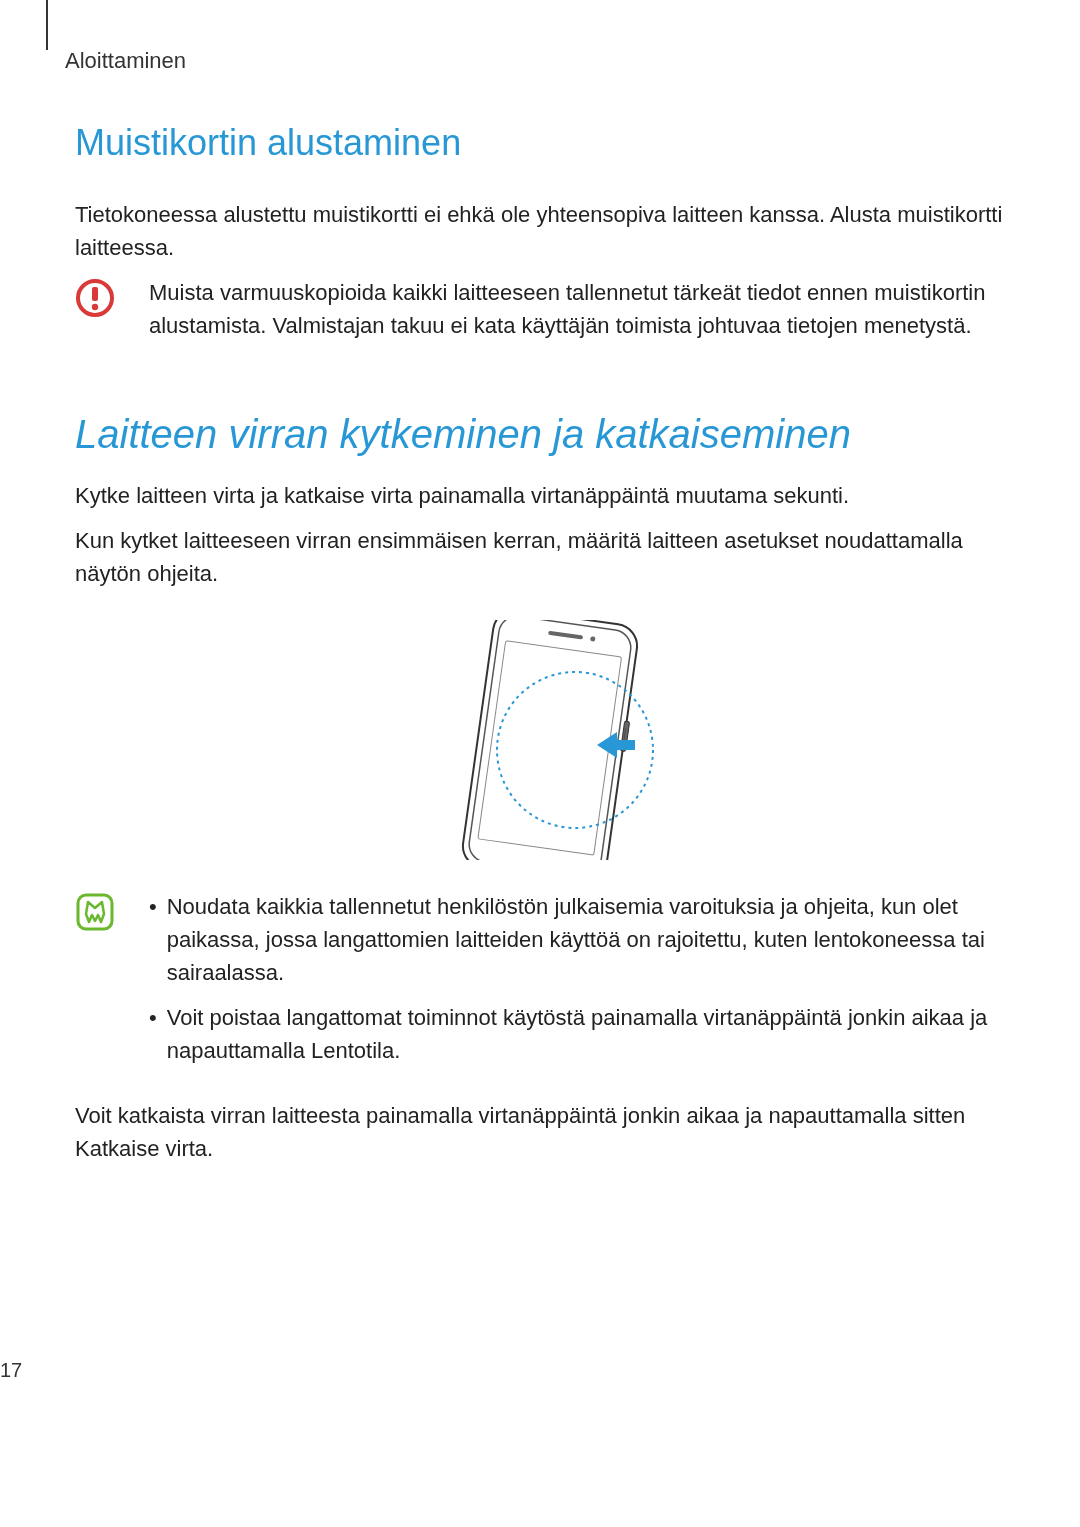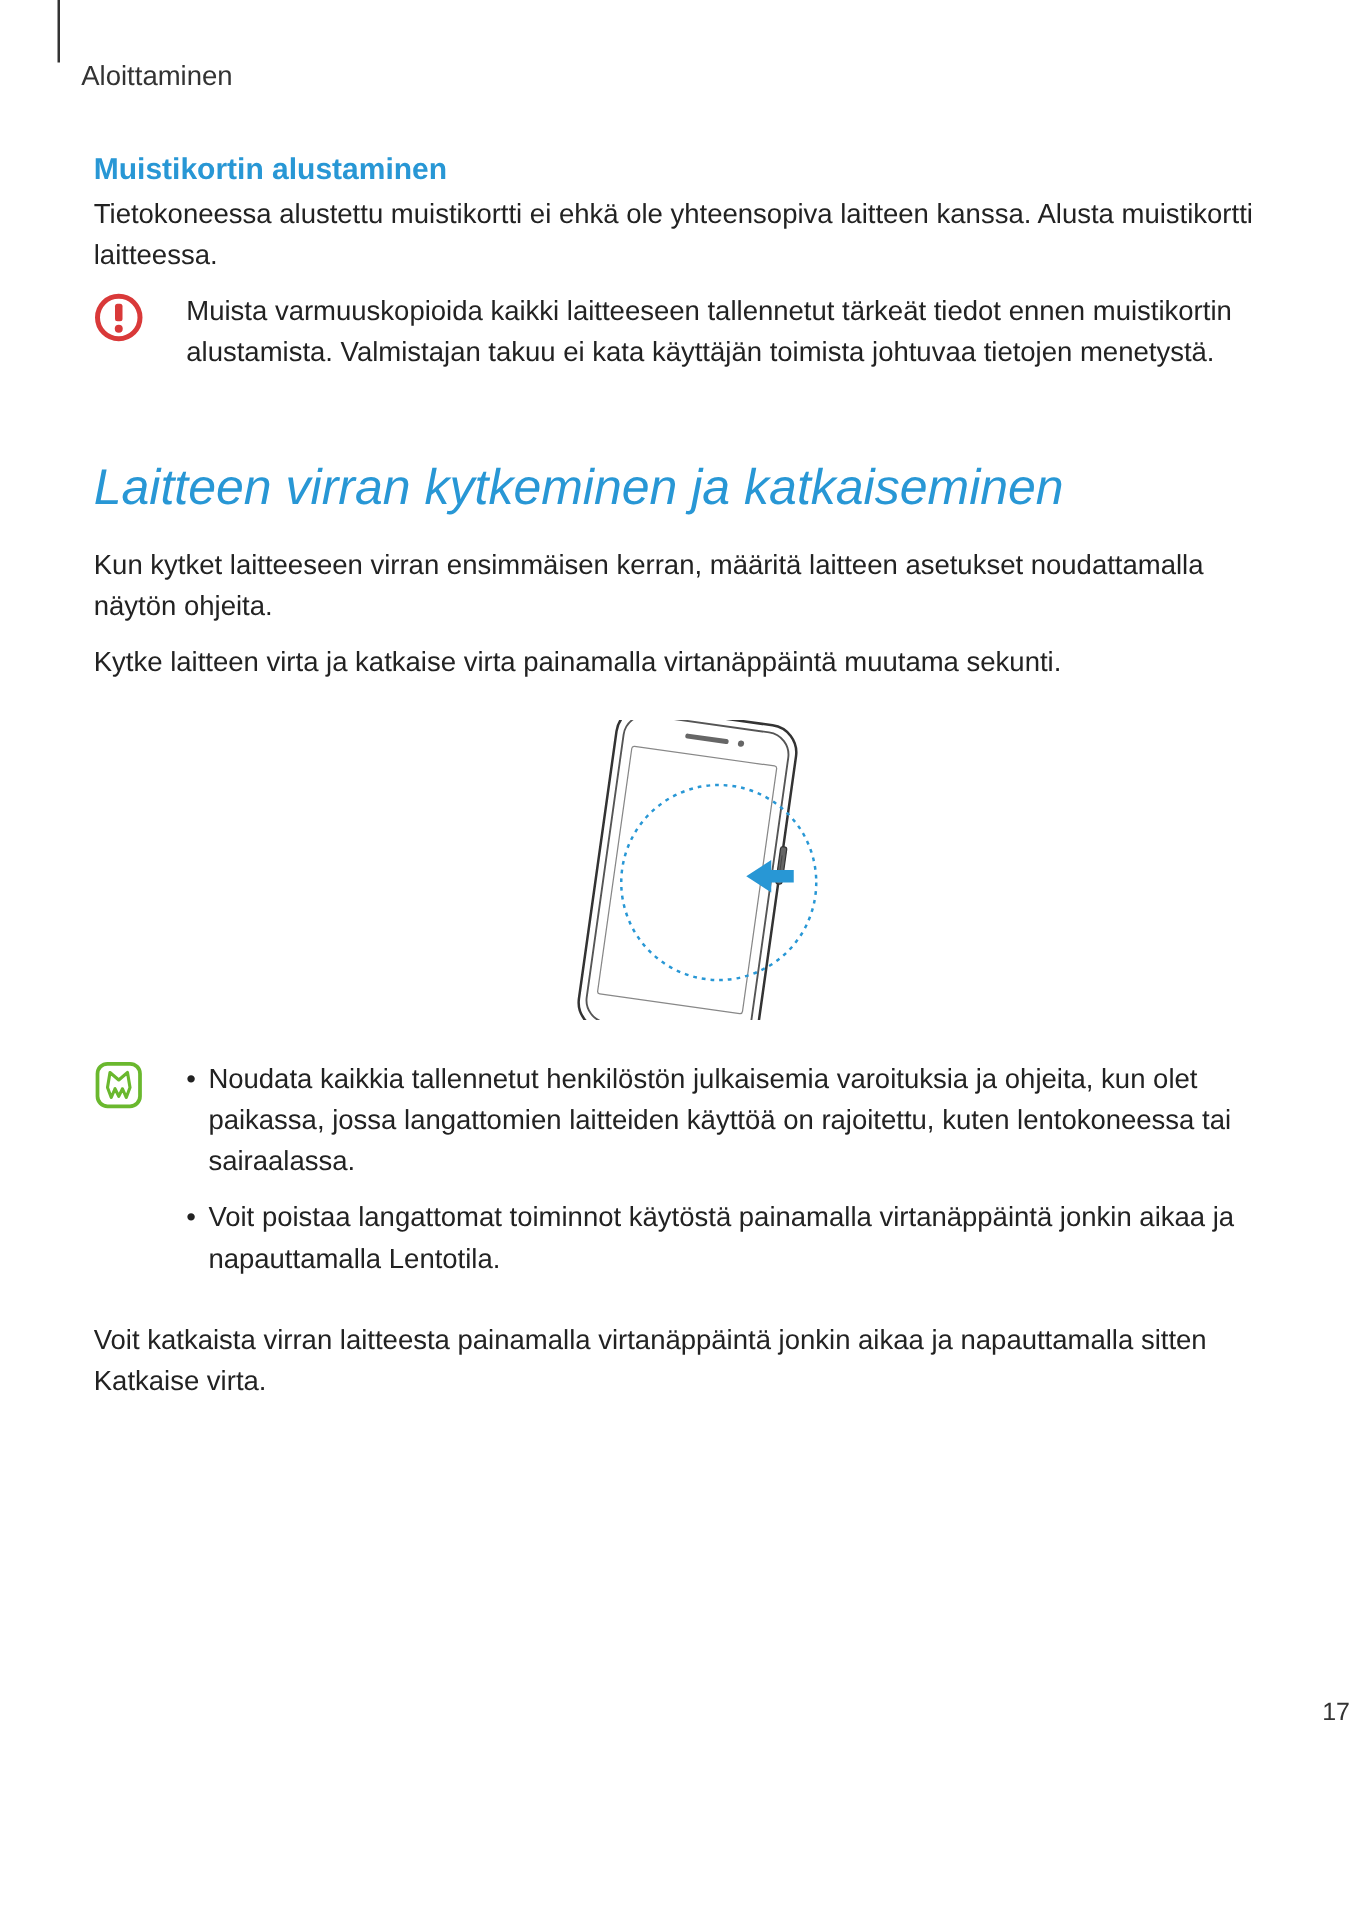--- a/index.html
+++ b/index.html
@@ -28,24 +28,24 @@
       background: #333;
     }
     .chapter-label {
       font-size: 22px;
       color: #333;
       margin-top: 8px;
       margin-bottom: 48px;
       margin-left: -10px;
     }
     .section-heading {
-      font-size: 24px;
+      font-size: 36px;
       color: #2897d5;
-      font-weight: bold;
-      margin-bottom: 4px;
+      font-weight: normal;
+      margin-bottom: 34px;
     }
     .main-heading {
       font-size: 40px;
       color: #2897d5;
       font-weight: normal;
       margin-top: 70px;
       margin-bottom: 22px;
       font-style: italic;
     }
     .body-text {
@@ -101,21 +101,21 @@
     .figure {
       width: 230px;
       height: 240px;
       position: relative;
     }
     .page-number {
       position: absolute;
       bottom: 145px;
       left: 0;
       right: 0;
-      text-align: right;
+      text-align: left;
       font-size: 20px;
       color: #333;
     }
     .bold-text {
       font-weight: 500;
     }
   </style>
 </head>
 <body>
 
@@ -134,22 +134,22 @@
         <circle cx="20" cy="20" r="17" fill="none" stroke="#d93939" stroke-width="4"></circle>
         <rect x="17" y="9" width="6" height="14" rx="2" fill="#d93939"></rect>
         <circle cx="20" cy="29" r="3.2" fill="#d93939"></circle>
       </svg>
     </div>
     <div class="callout-content">Muista varmuuskopioida kaikki laitteeseen tallennetut tärkeät tiedot ennen muistikortin alustamista. Valmistajan takuu ei kata käyttäjän toimista johtuvaa tietojen menetystä.</div>
   </div>
 
   <h1 class="main-heading">Laitteen virran kytkeminen ja katkaiseminen</h1>
 
+  <p class="body-text">Kytke laitteen virta ja katkaise virta painamalla virtanäppäintä muutama sekunti.</p>
   <p class="body-text">Kun kytket laitteeseen virran ensimmäisen kerran, määritä laitteen asetukset noudattamalla näytön ohjeita.</p>
-  <p class="body-text">Kytke laitteen virta ja katkaise virta painamalla virtanäppäintä muutama sekunti.</p>
 
   <div class="figure-container">
     <div class="figure">
       <svg viewBox="0 0 230 240" width="230" height="240">
 
         <g transform="translate(55,-10) rotate(8 100 120)">
           <rect x="0" y="10" width="145" height="260" rx="22" ry="22" fill="#ffffff" stroke="#333" stroke-width="2"></rect>
           <rect x="6" y="16" width="133" height="248" rx="18" ry="18" fill="none" stroke="#555" stroke-width="1.5"></rect>
 
           <rect x="55" y="26" width="35" height="4" rx="2" fill="#666"></rect>

